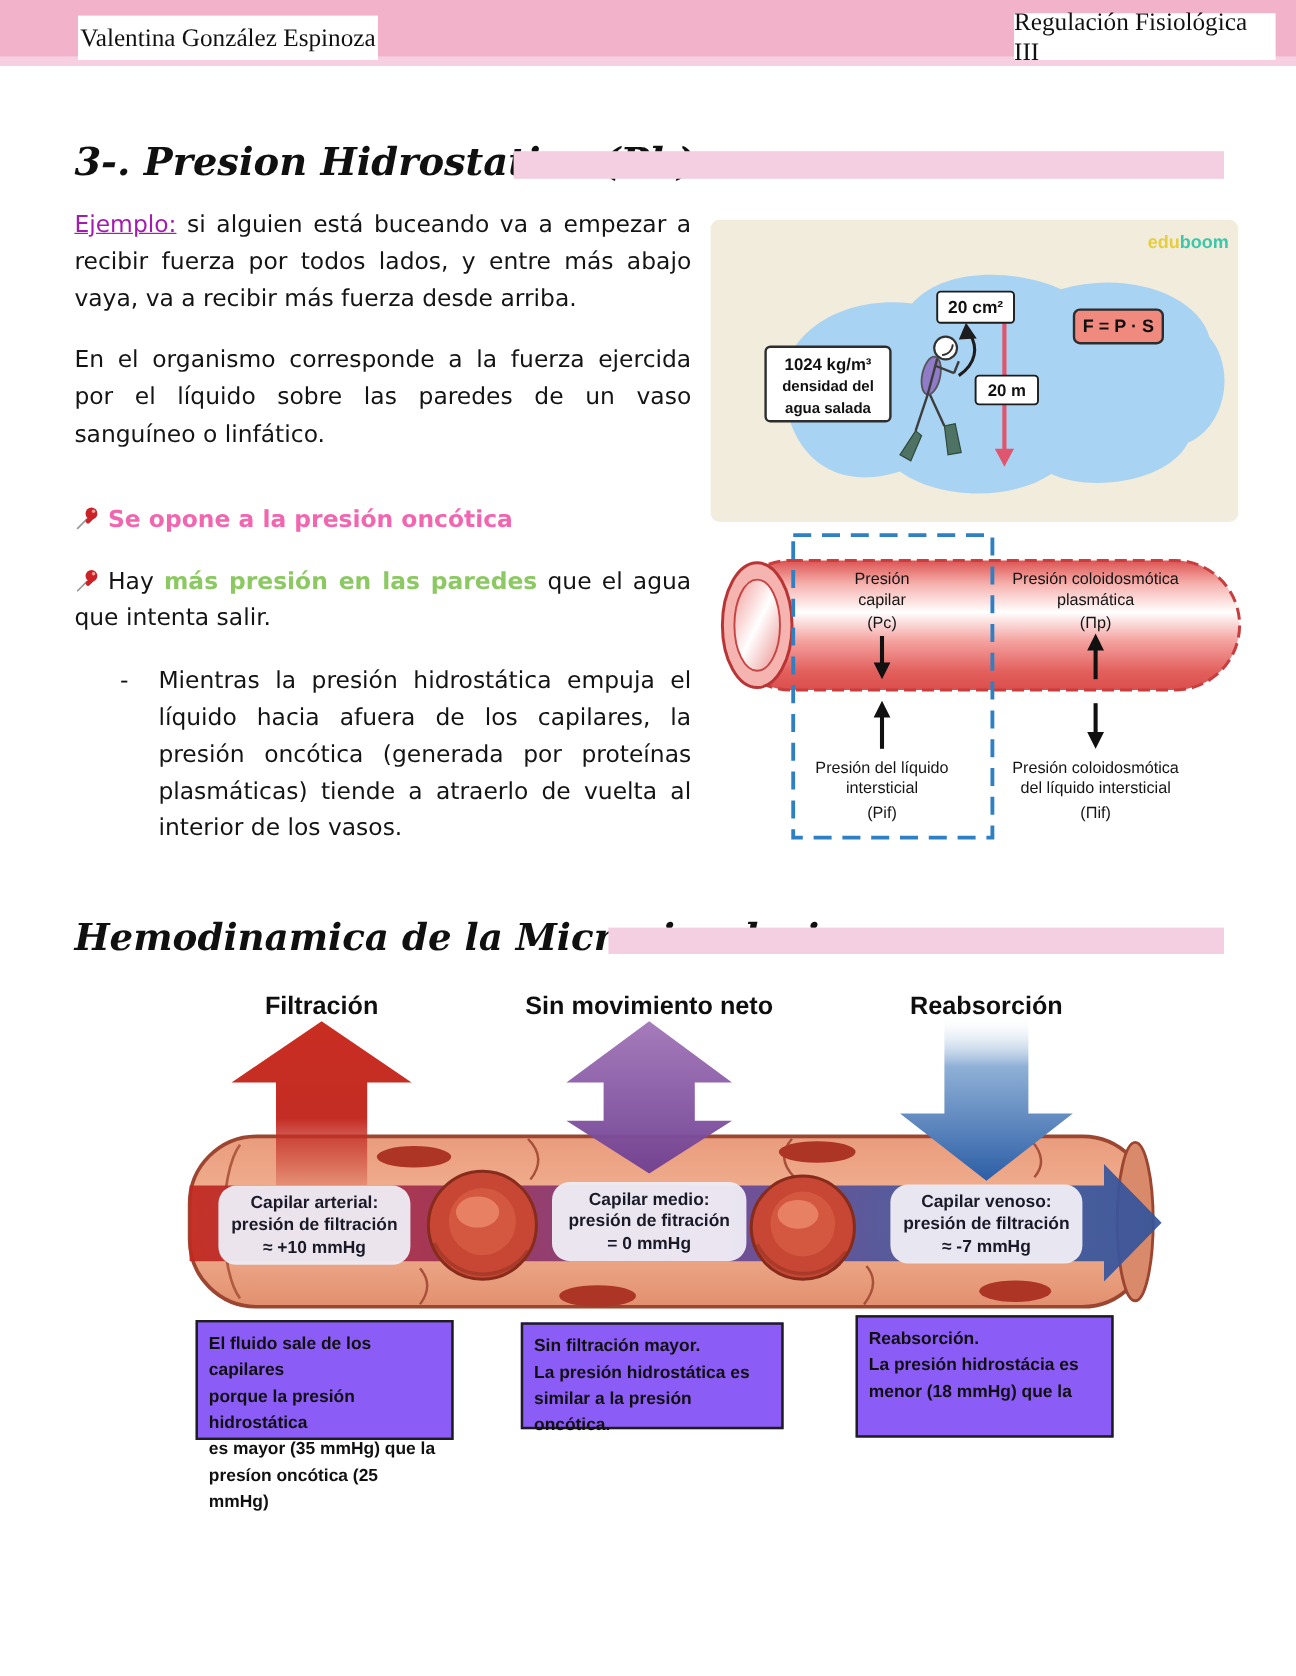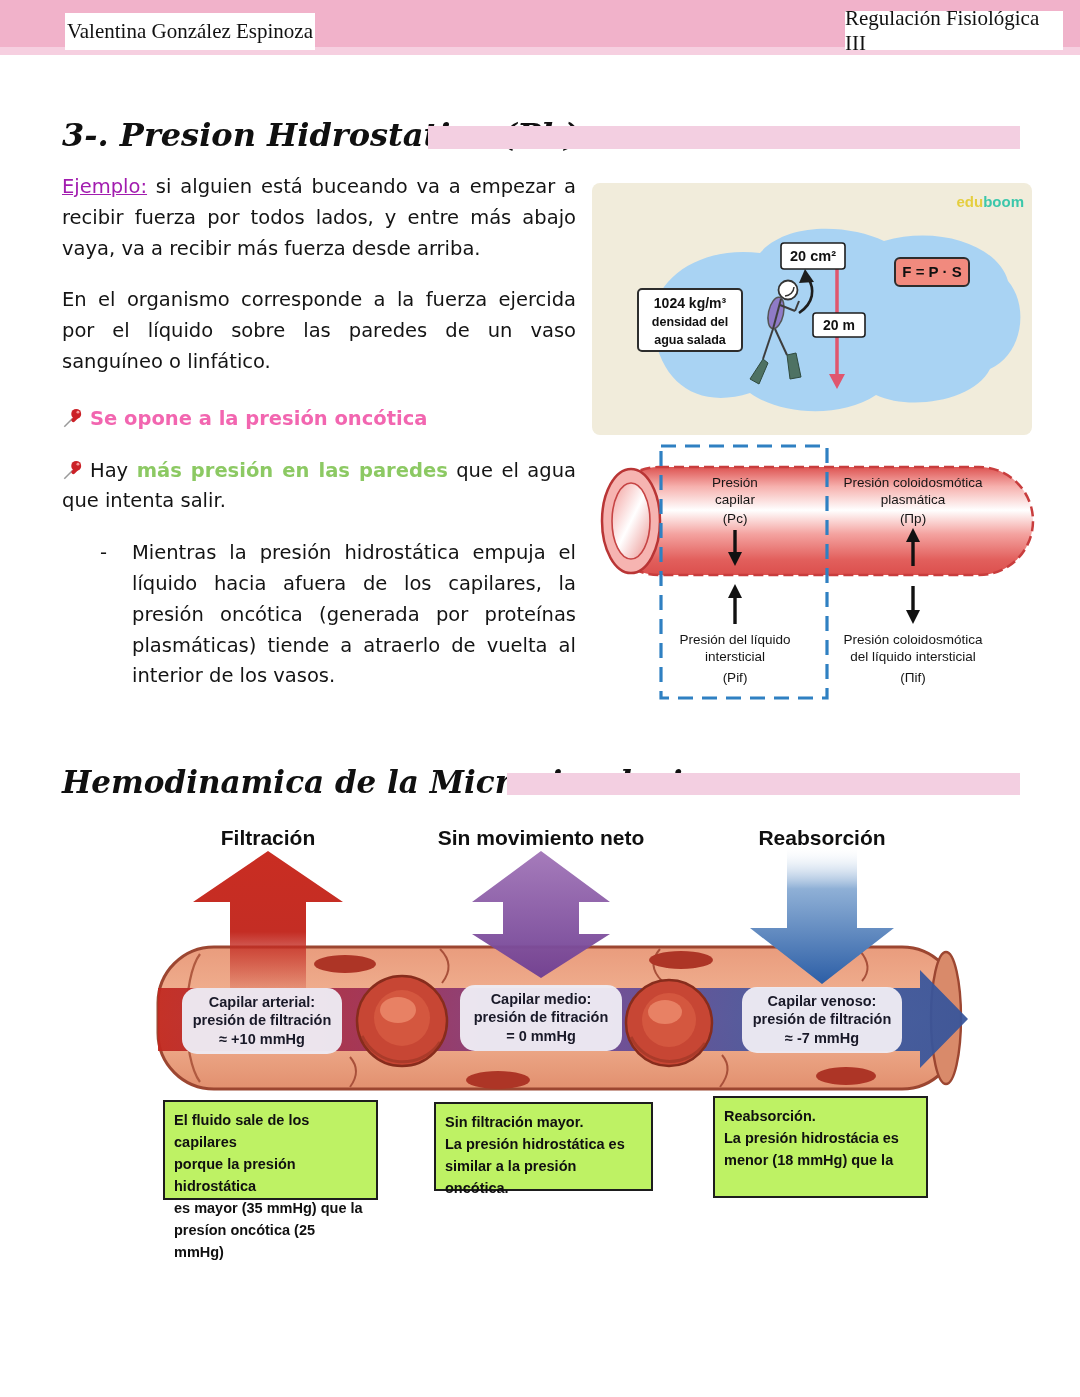--- a/index.html
+++ b/index.html
@@ -43,21 +43,21 @@
   .dash-text { flex:1; text-align:justify; }
 
   
   .fig { position:absolute; }
   .fig-diver     { left:592px; top:183px; }
   .fig-capillary { left:595px; top:440px; }
   .fig-micro     { left:100px; top:818px; }
   svg text { font-family:"Liberation Sans", sans-serif; }
 
   
-  .note-box { position:absolute; background:#bef264; border:2px solid #1d1d1d;
+  .note-box { position:absolute; background:#8b5cf6; border:2px solid #1d1d1d;
     font-family:"Liberation Sans", sans-serif; font-size:14.5px; font-weight:bold;
     line-height:1.52; color:#101010; padding:7px 8px 6px 9px; }
   .note-1 { left:163px; top:1100px; width:215px; height:100px; }
   .note-2 { left:434px; top:1102px; width:219px; height:89px; }
   .note-3 { left:713px; top:1096px; width:215px; height:102px; }
 </style>
 </head>
 <body>
 
 <div class="page">
@@ -67,21 +67,21 @@
     <div class="id-box course-box">Regulación Fisiológica III</div>
   </header>
 
   <h1 class="script-title title-1">3-. Presion Hidrostatica (Ph)</h1>
   <div class="pink-bar bar-1"></div>
 
   <div class="text-col">
 
     <p class="just"><span class="lav">Ejemplo:</span><span> si alguien está buceando va a empezar a recibir fuerza por todos lados, y entre más abajo vaya,  va a recibir más fuerza desde arriba.</span></p>
 
-    <p class="just" style="margin-bottom:26px;">En el organismo corresponde a la fuerza ejercida por el líquido sobre las paredes de un vaso sanguíneo o linfático.</p>
+    <p class="just" style="margin-bottom:40px;">En el organismo corresponde a la fuerza ejercida por el líquido sobre las paredes de un vaso sanguíneo o linfático.</p>
 
     <p class="pin-item"><svg class="pin-ic" width="22" height="22" viewBox="0 0 24 24">
           <line x1="2.5" y1="21.5" x2="11.5" y2="12.5" stroke="#9a9a9a" stroke-width="1.6"></line>
           <g fill="#cb2127">
             <circle cx="15.5" cy="7.5" r="5.4"></circle>
             <rect x="9.5" y="10.5" width="9" height="4.4" rx="2.2" transform="rotate(-45 14 12.7)"></rect>
           </g>
           <circle cx="17.4" cy="5.6" r="1.6" fill="#f49a9a"></circle>
         </svg><span class="brightpk">Se opone a la presión oncótica</span></p>
 

